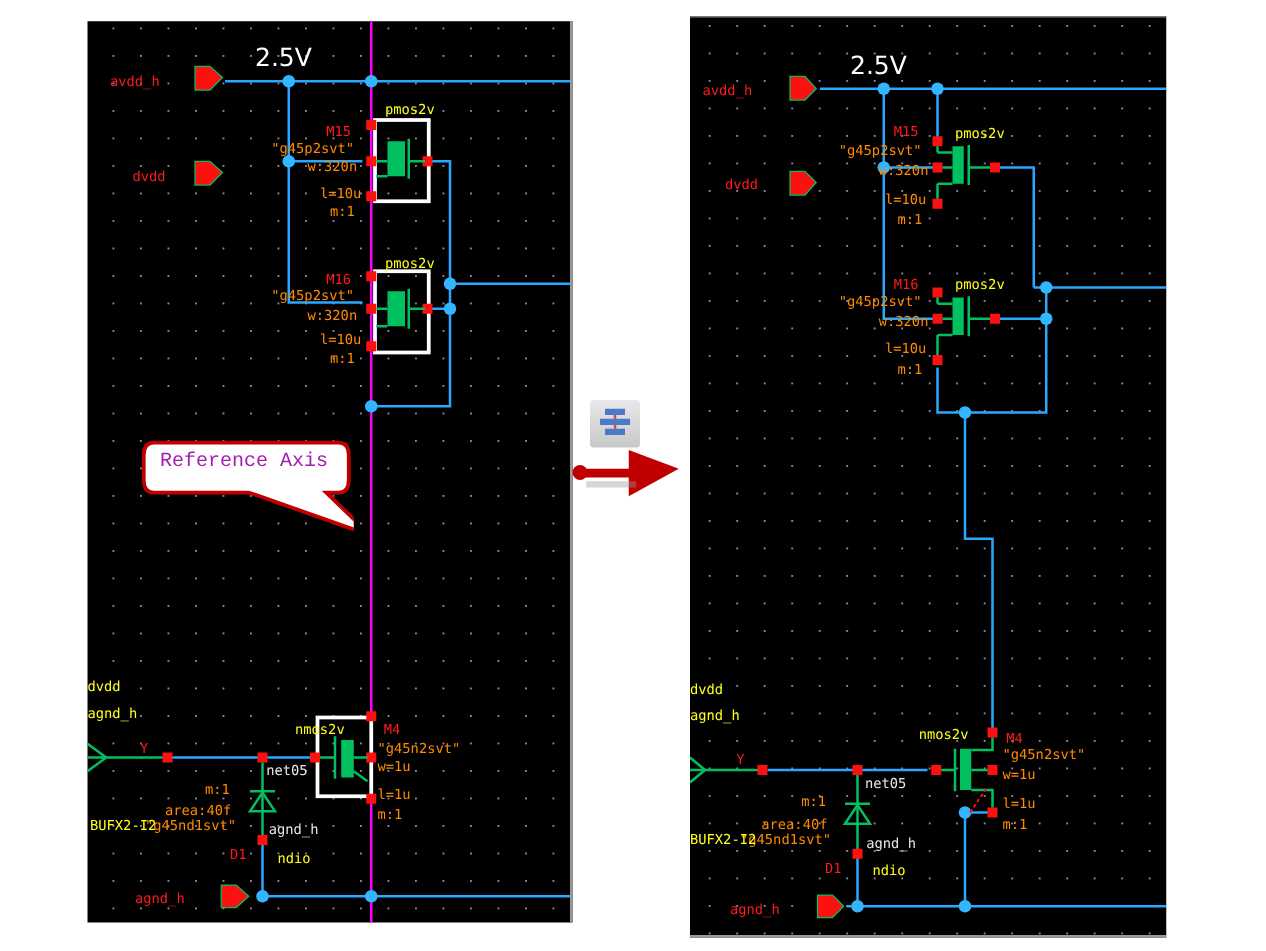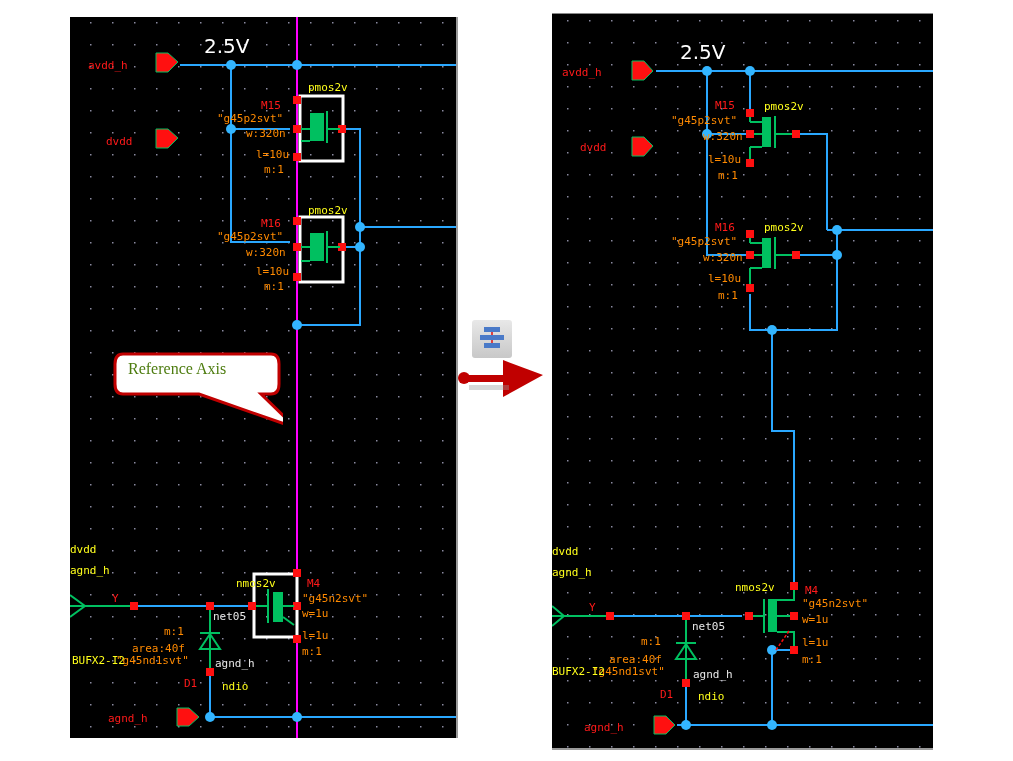--- a/index.html
+++ b/index.html
@@ -12,21 +12,21 @@
   .red { fill:#ff1a1a; }
   .org { fill:#ff8a00; }
   .yel { fill:#ffff1a; }
   .wht { fill:#e8e8e8; }
   .big { font-family:"DejaVu Sans", sans-serif; font-size:20px; fill:#fff; }
   .pin { fill:#ff1010; }
   .wire { stroke:#2aa8ff; stroke-width:2; fill:none; }
   .gw { stroke:#00c060; stroke-width:2; fill:none; }
   .dot { fill:#33b5ff; }
   #callout { position:absolute; left:111px; top:350px; width:172px; height:46px; }
-  #callout-text { position:absolute; left:128px; top:360px; font-family:Liberation Serif, serif; font-size:16px; color:#4d7c0f; }
+  #callout-text { position:absolute; left:128px; top:360px; font-family:Liberation Mono, monospace; font-size:16px; color:#a21caf; }
   #align-icon { position:absolute; left:472px; top:320px; width:40px; height:38px; background:linear-gradient(#e8e8e8,#c8c8c8); border-radius:3px; }
   #arrow { position:absolute; left:455px; top:355px; width:95px; height:50px; }
 </style>
 </head>
 <body>
 
 <div class="panel" id="left-panel">
   <svg width="386" height="721">
     <g id="grid-left">
         <rect x="20" y="5" width="1.5" height="1.5" fill="#8a8aa0"></rect>

